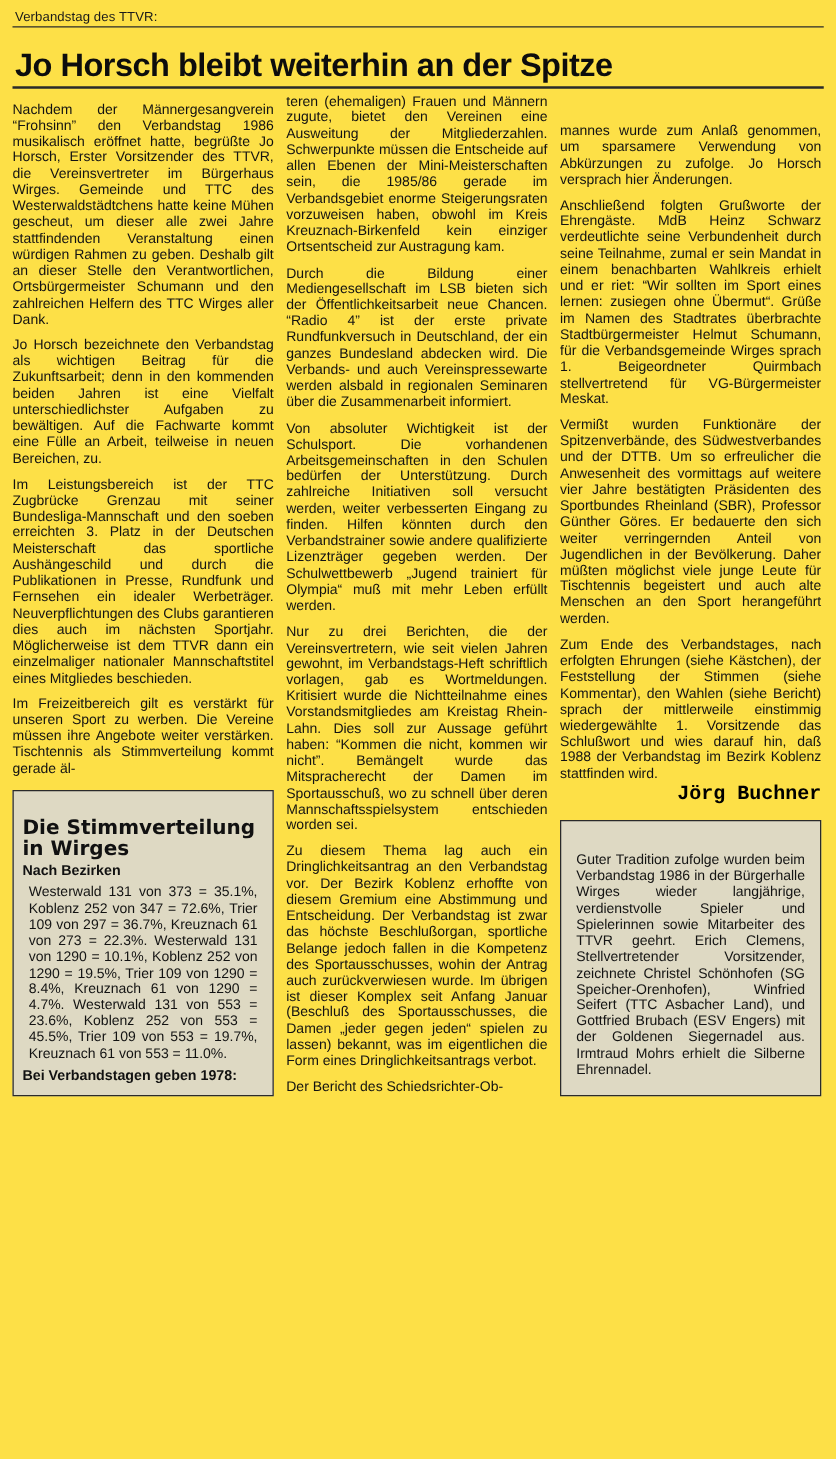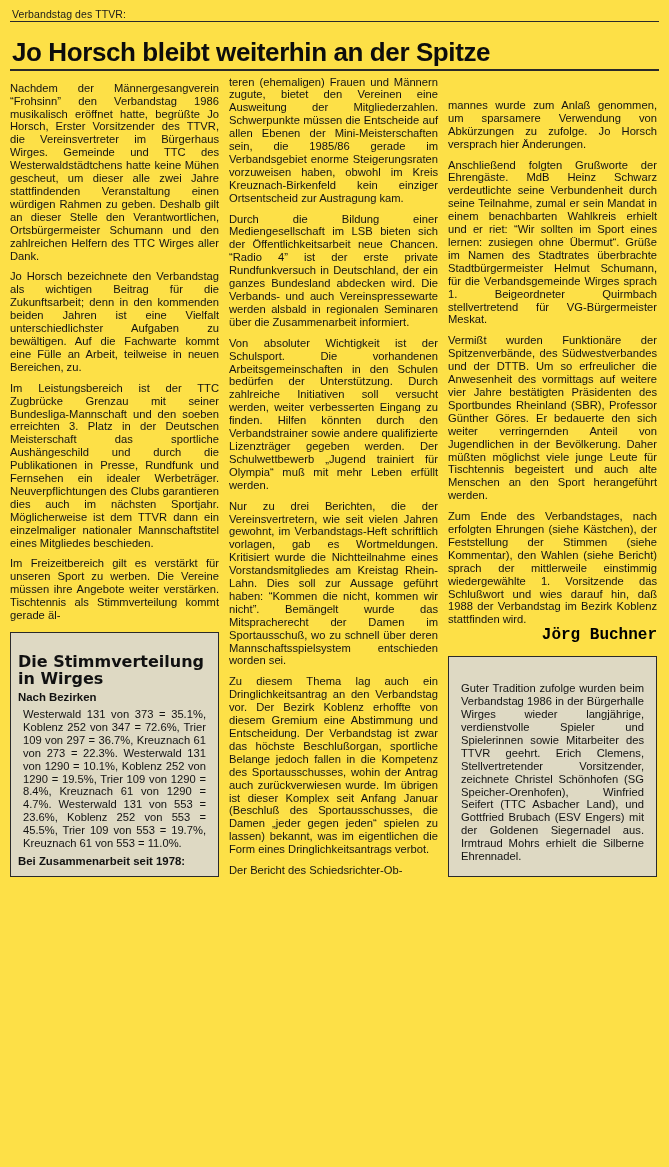--- a/index.html
+++ b/index.html
@@ -117,21 +117,21 @@
     <div class="col col-1">
       <p class="body">Nachdem der Männergesangverein “Frohsinn” den Verbandstag 1986 musikalisch eröffnet hatte, begrüßte Jo Horsch, Erster Vorsitzender des TTVR, die Vereinsvertreter im Bürgerhaus Wirges. Gemeinde und TTC des Westerwaldstädtchens hatte keine Mühen gescheut, um dieser alle zwei Jahre stattfindenden Veranstaltung einen würdigen Rahmen zu geben. Deshalb gilt an dieser Stelle den Verantwortlichen, Ortsbürgermeister Schumann und den zahlreichen Helfern des TTC Wirges aller Dank.</p>
       <p class="body">Jo Horsch bezeichnete den Verbandstag als wichtigen Beitrag für die Zukunftsarbeit; denn in den kommenden beiden Jahren ist eine Vielfalt unterschiedlichster Aufgaben zu bewältigen. Auf die Fachwarte kommt eine Fülle an Arbeit, teilweise in neuen Bereichen, zu.</p>
       <p class="body">Im Leistungsbereich ist der TTC Zugbrücke Grenzau mit seiner Bundesliga-Mannschaft und den soeben erreichten 3. Platz in der Deutschen Meisterschaft das sportliche Aushängeschild und durch die Publikationen in Presse, Rundfunk und Fernsehen ein idealer Werbeträger. Neuverpflichtungen des Clubs garantieren dies auch im nächsten Sportjahr. Möglicherweise ist dem TTVR dann ein einzelmaliger nationaler Mannschaftstitel eines Mitgliedes beschieden.</p>
       <p class="body">Im Freizeitbereich gilt es verstärkt für unseren Sport zu werben. Die Vereine müssen ihre Angebote weiter verstärken. Tischtennis als Stimmverteilung kommt gerade äl-</p>
 
       <div class="box">
         <div class="box-title">Die Stimmverteilung in Wirges</div>
         <div class="box-sub">Nach Bezirken</div>
         <p class="box-text">Westerwald 131 von 373 = 35.1%, Koblenz 252 von 347 = 72.6%, Trier 109 von 297 = 36.7%, Kreuznach 61 von 273 = 22.3%. Westerwald 131 von 1290 = 10.1%, Koblenz 252 von 1290 = 19.5%, Trier 109 von 1290 = 8.4%, Kreuznach 61 von 1290 = 4.7%. Westerwald 131 von 553 = 23.6%, Koblenz 252 von 553 = 45.5%, Trier 109 von 553 = 19.7%, Kreuznach 61 von 553 = 11.0%.</p>
-        <div class="box-sub">Bei Zusammenarbeit seit 1978:</div>
+        <div class="box-sub">Bei Verbandstagen geben 1978:</div>
       </div>
     </div>
 
     <div class="col col-2">
       <p class="body">teren (ehemaligen) Frauen und Männern zugute, bietet den Vereinen eine Ausweitung der Mitgliederzahlen. Schwerpunkte müssen die Entscheide auf allen Ebenen der Mini-Meisterschaften sein, die 1985/86 gerade im Verbandsgebiet enorme Steigerungsraten vorzuweisen haben, obwohl im Kreis Kreuznach-Birkenfeld kein einziger Ortsentscheid zur Austragung kam.</p>
       <p class="body">Durch die Bildung einer Mediengesellschaft im LSB bieten sich der Öffentlichkeitsarbeit neue Chancen. “Radio 4” ist der erste private Rundfunkversuch in Deutschland, der ein ganzes Bundesland abdecken wird. Die Verbands- und auch Vereinspressewarte werden alsbald in regionalen Seminaren über die Zusammenarbeit informiert.</p>
       <p class="body">Von absoluter Wichtigkeit ist der Schulsport. Die vorhandenen Arbeitsgemeinschaften in den Schulen bedürfen der Unterstützung. Durch zahlreiche Initiativen soll versucht werden, weiter verbesserten Eingang zu finden. Hilfen könnten durch den Verbandstrainer sowie andere qualifizierte Lizenzträger gegeben werden. Der Schulwettbewerb „Jugend trainiert für Olympia“ muß mit mehr Leben erfüllt werden.</p>
       <p class="body">Nur zu drei Berichten, die der Vereinsvertretern, wie seit vielen Jahren gewohnt, im Verbandstags-Heft schriftlich vorlagen, gab es Wortmeldungen. Kritisiert wurde die Nichtteilnahme eines Vorstandsmitgliedes am Kreistag Rhein-Lahn. Dies soll zur Aussage geführt haben: “Kommen die nicht, kommen wir nicht”. Bemängelt wurde das Mitspracherecht der Damen im Sportausschuß, wo zu schnell über deren Mannschaftsspielsystem entschieden worden sei.</p>
       <p class="body">Zu diesem Thema lag auch ein Dringlichkeitsantrag an den Verbandstag vor. Der Bezirk Koblenz erhoffte von diesem Gremium eine Abstimmung und Entscheidung. Der Verbandstag ist zwar das höchste Beschlußorgan, sportliche Belange jedoch fallen in die Kompetenz des Sportausschusses, wohin der Antrag auch zurückverwiesen wurde. Im übrigen ist dieser Komplex seit Anfang Januar (Beschluß des Sportausschusses, die Damen „jeder gegen jeden“ spielen zu lassen) bekannt, was im eigentlichen die Form eines Dringlichkeitsantrags verbot.</p>
       <p class="body">Der Bericht des Schiedsrichter-Ob-</p>

